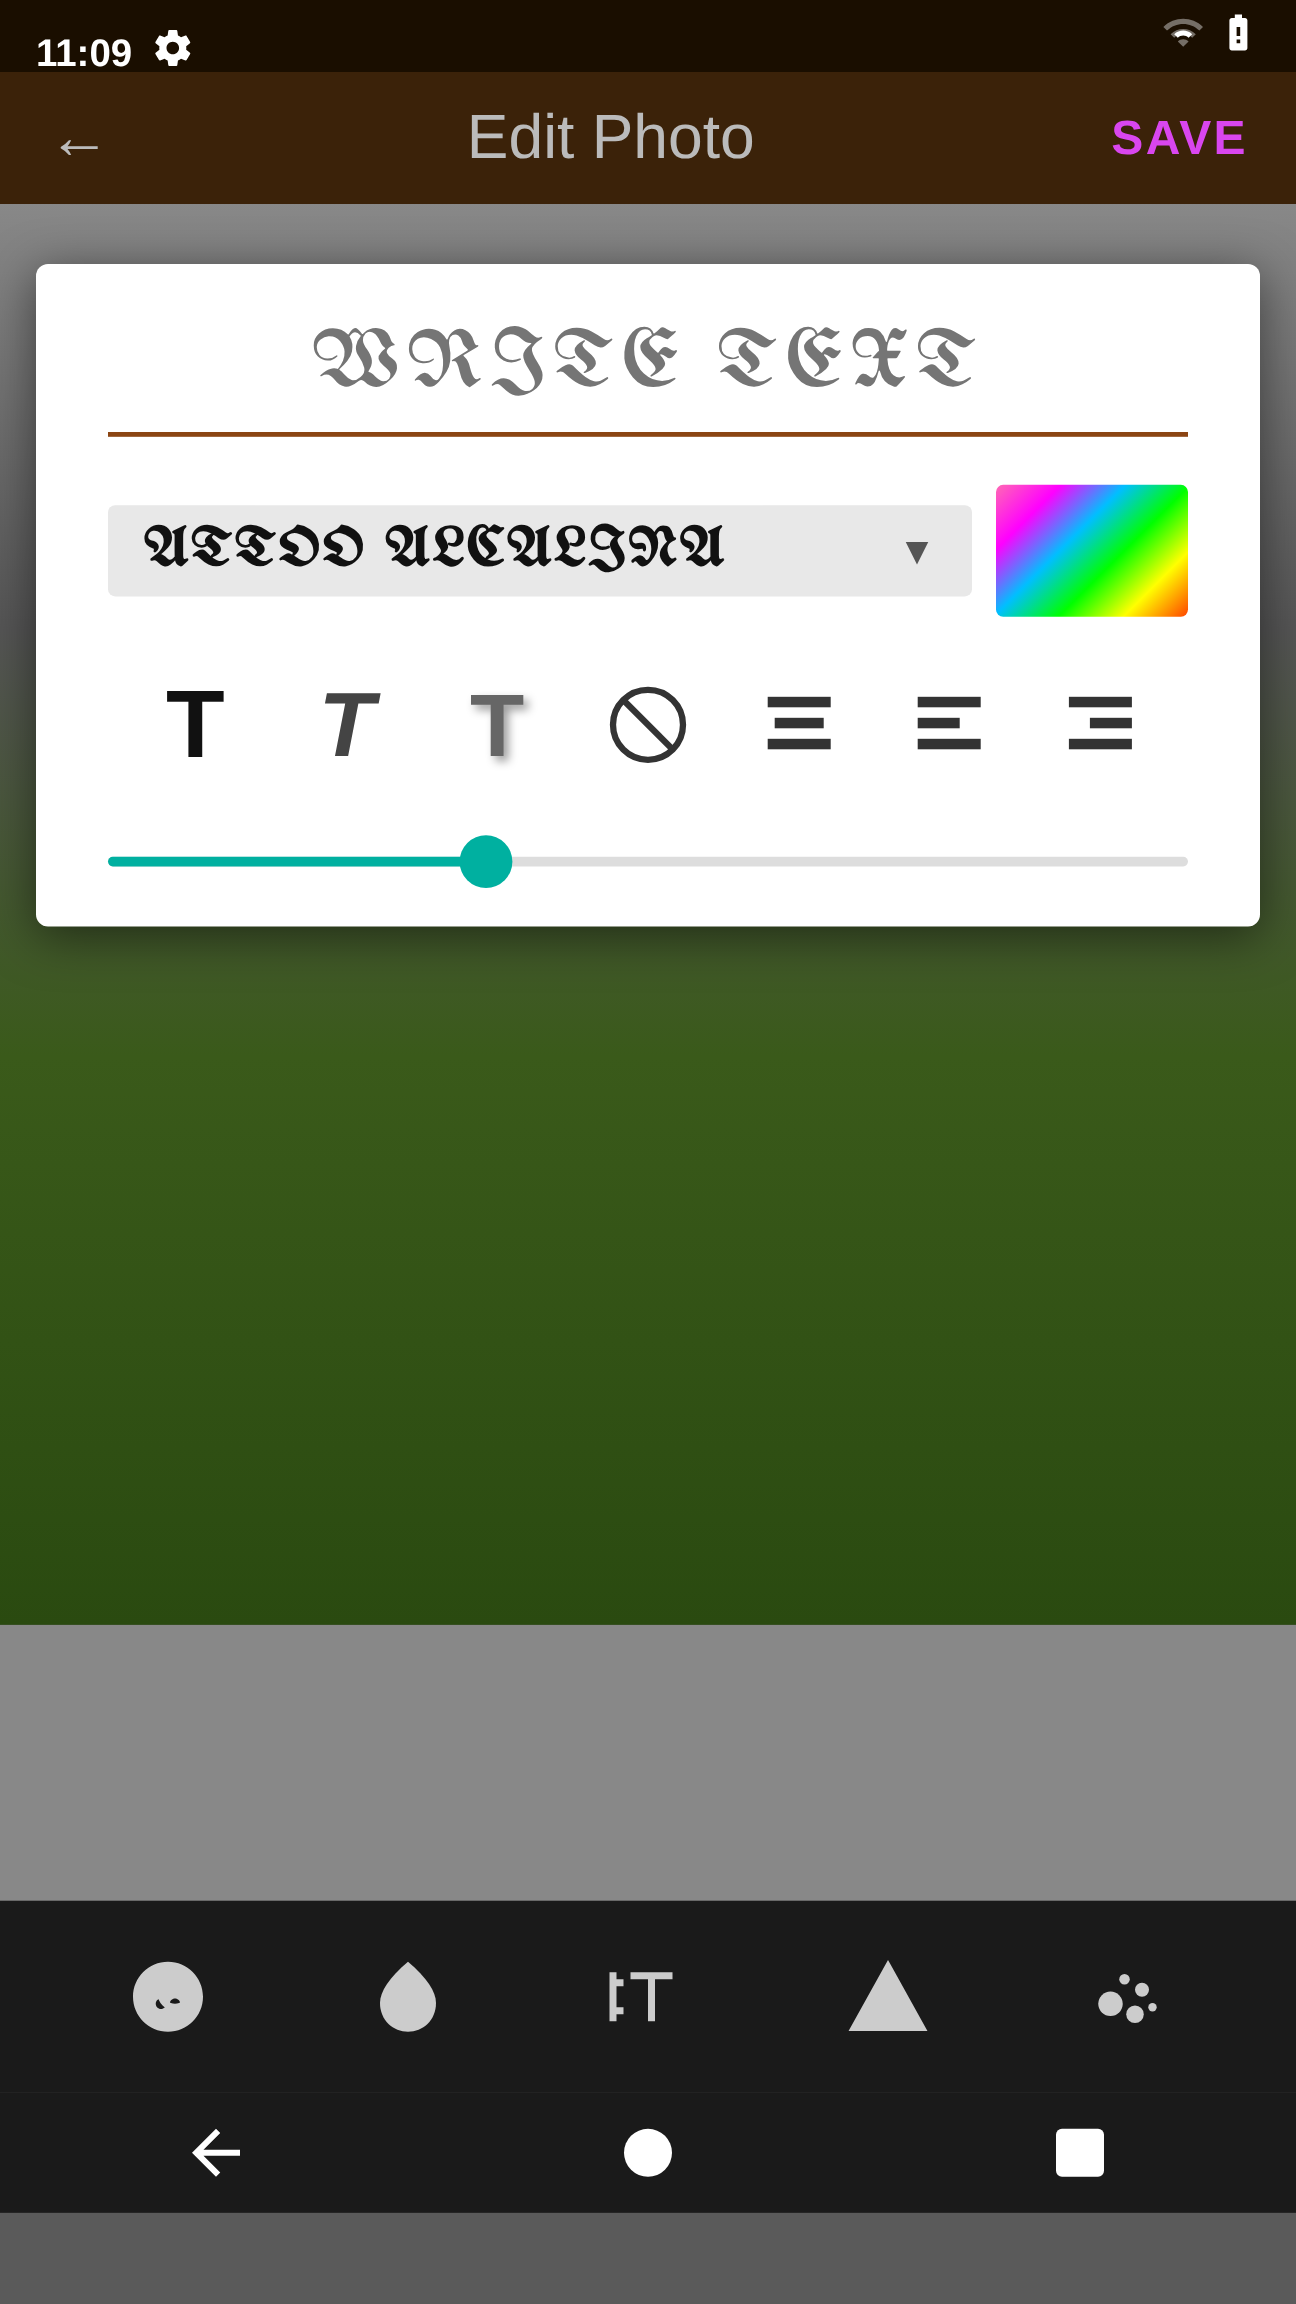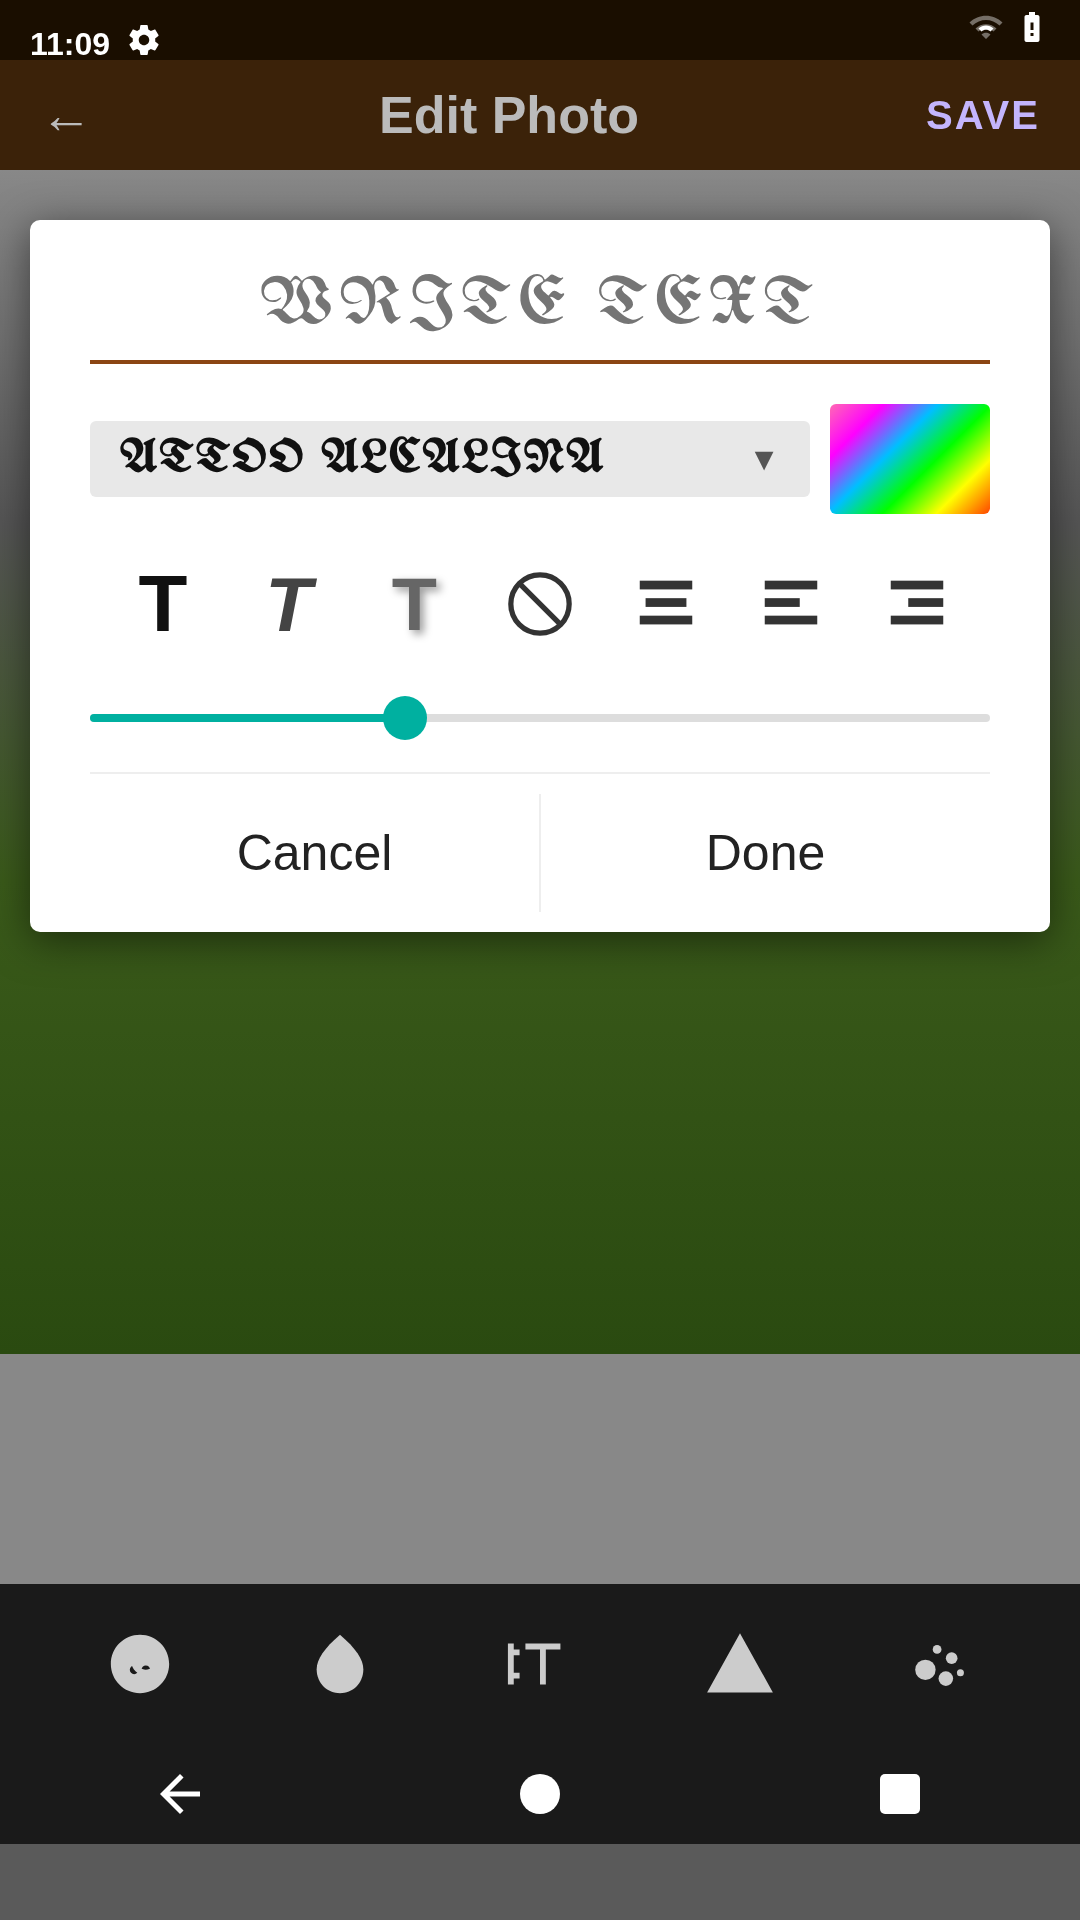--- a/index.html
+++ b/index.html
@@ -46,29 +46,29 @@
       height: 110px;
       background: #3b2209;
       display: flex;
       align-items: center;
       justify-content: space-between;
       padding: 0 40px;
     }
     .app-bar-title {
       color: #bbb;
       font-size: 52px;
-      font-weight: 700;
+      font-weight: 400;
     }
     .app-bar-back {
       color: #bbb;
       font-size: 52px;
       cursor: pointer;
     }
     .app-bar-save {
-      color: #c4b5fd;
+      color: #d946ef;
       font-size: 40px;
       font-weight: bold;
       letter-spacing: 2px;
       cursor: pointer;
     }
 
     
     .photo-area {
       width: 100%;
       height: 1184px;
@@ -399,25 +399,20 @@
 
     
     <div class="slider-row">
       <div class="slider-track">
         <div class="slider-fill"></div>
         <div class="slider-thumb"></div>
       </div>
     </div>
 
     
-    <div class="modal-buttons">
-      <button class="modal-btn">Cancel</button>
-      <div class="modal-btn-divider"></div>
-      <button class="modal-btn">Done</button>
-    </div>
 
   </div>
 </div>
 
 <div class="bottom-area"></div>
 
 <div class="bottom-toolbar">
 
   <div class="tool-icon">
     <svg viewBox="0 0 24 24" fill="#ccc" width="72" height="72">

